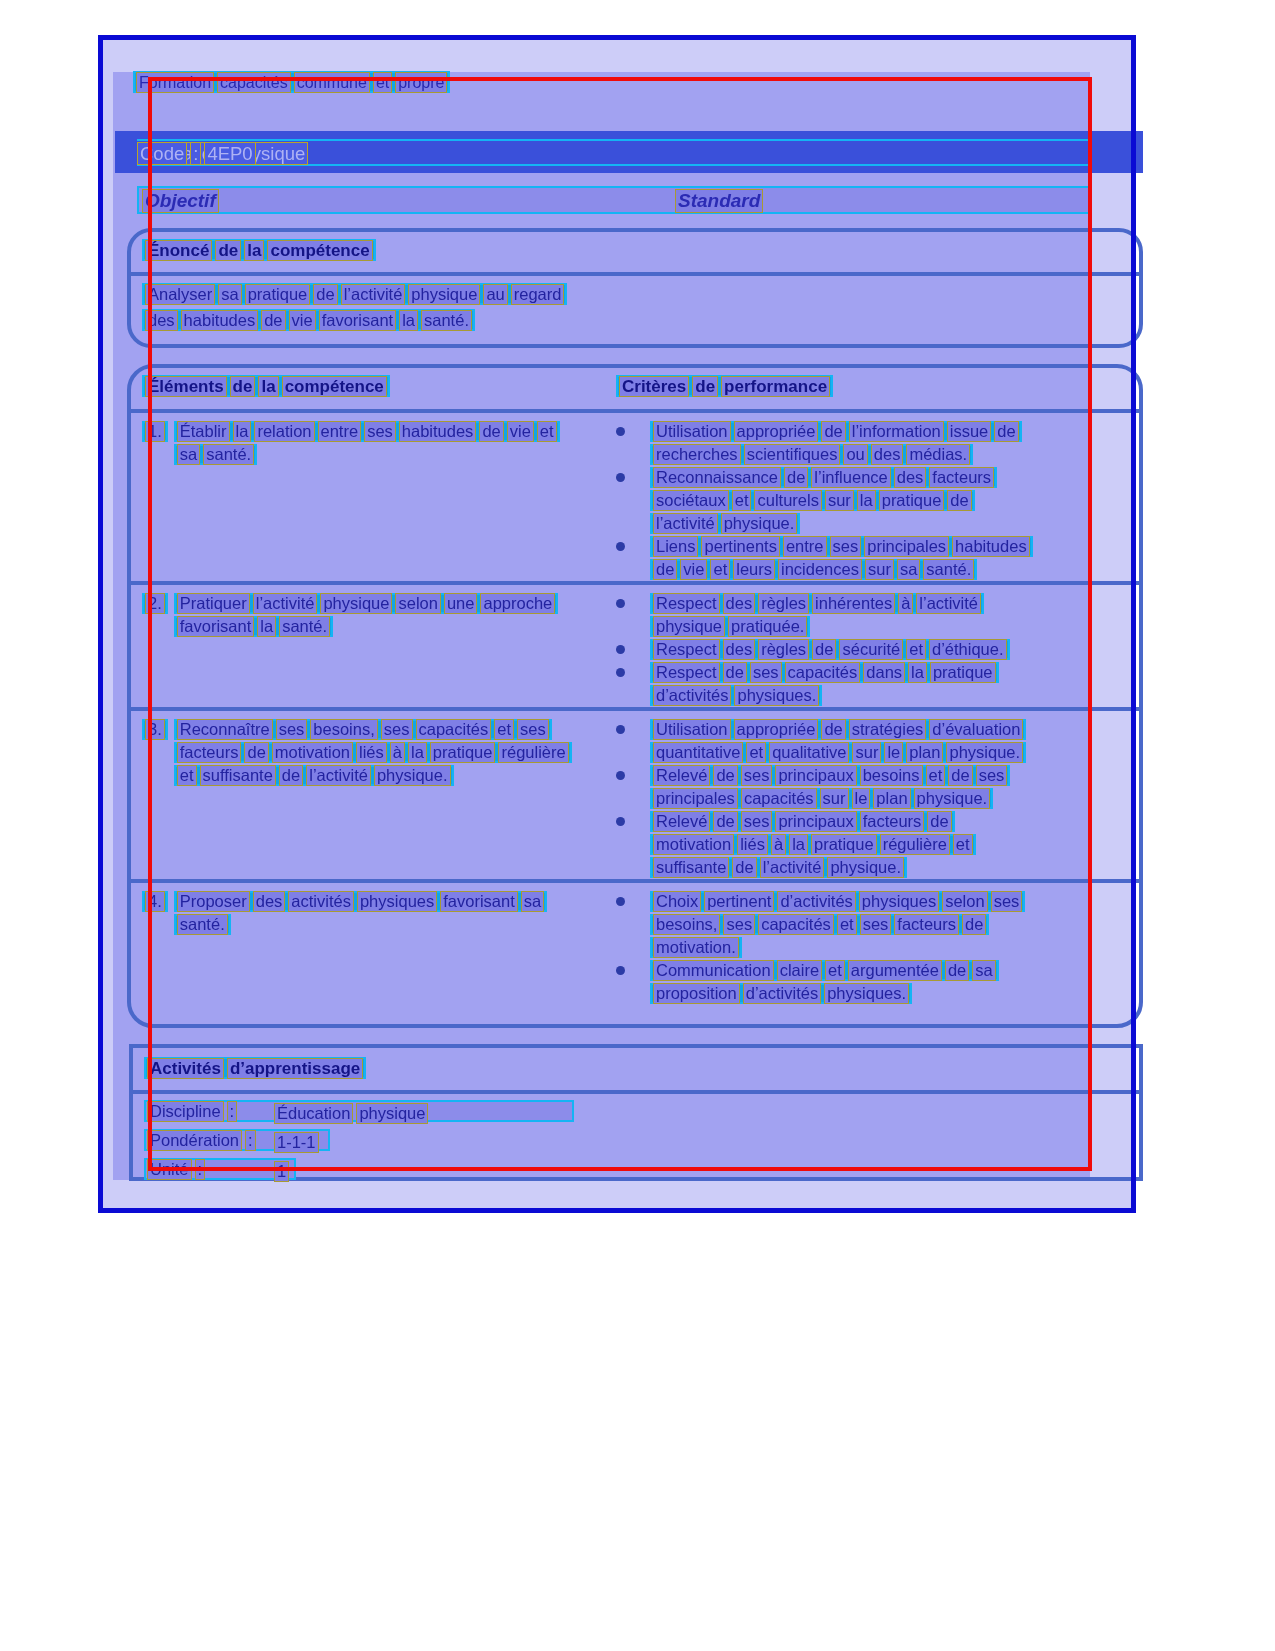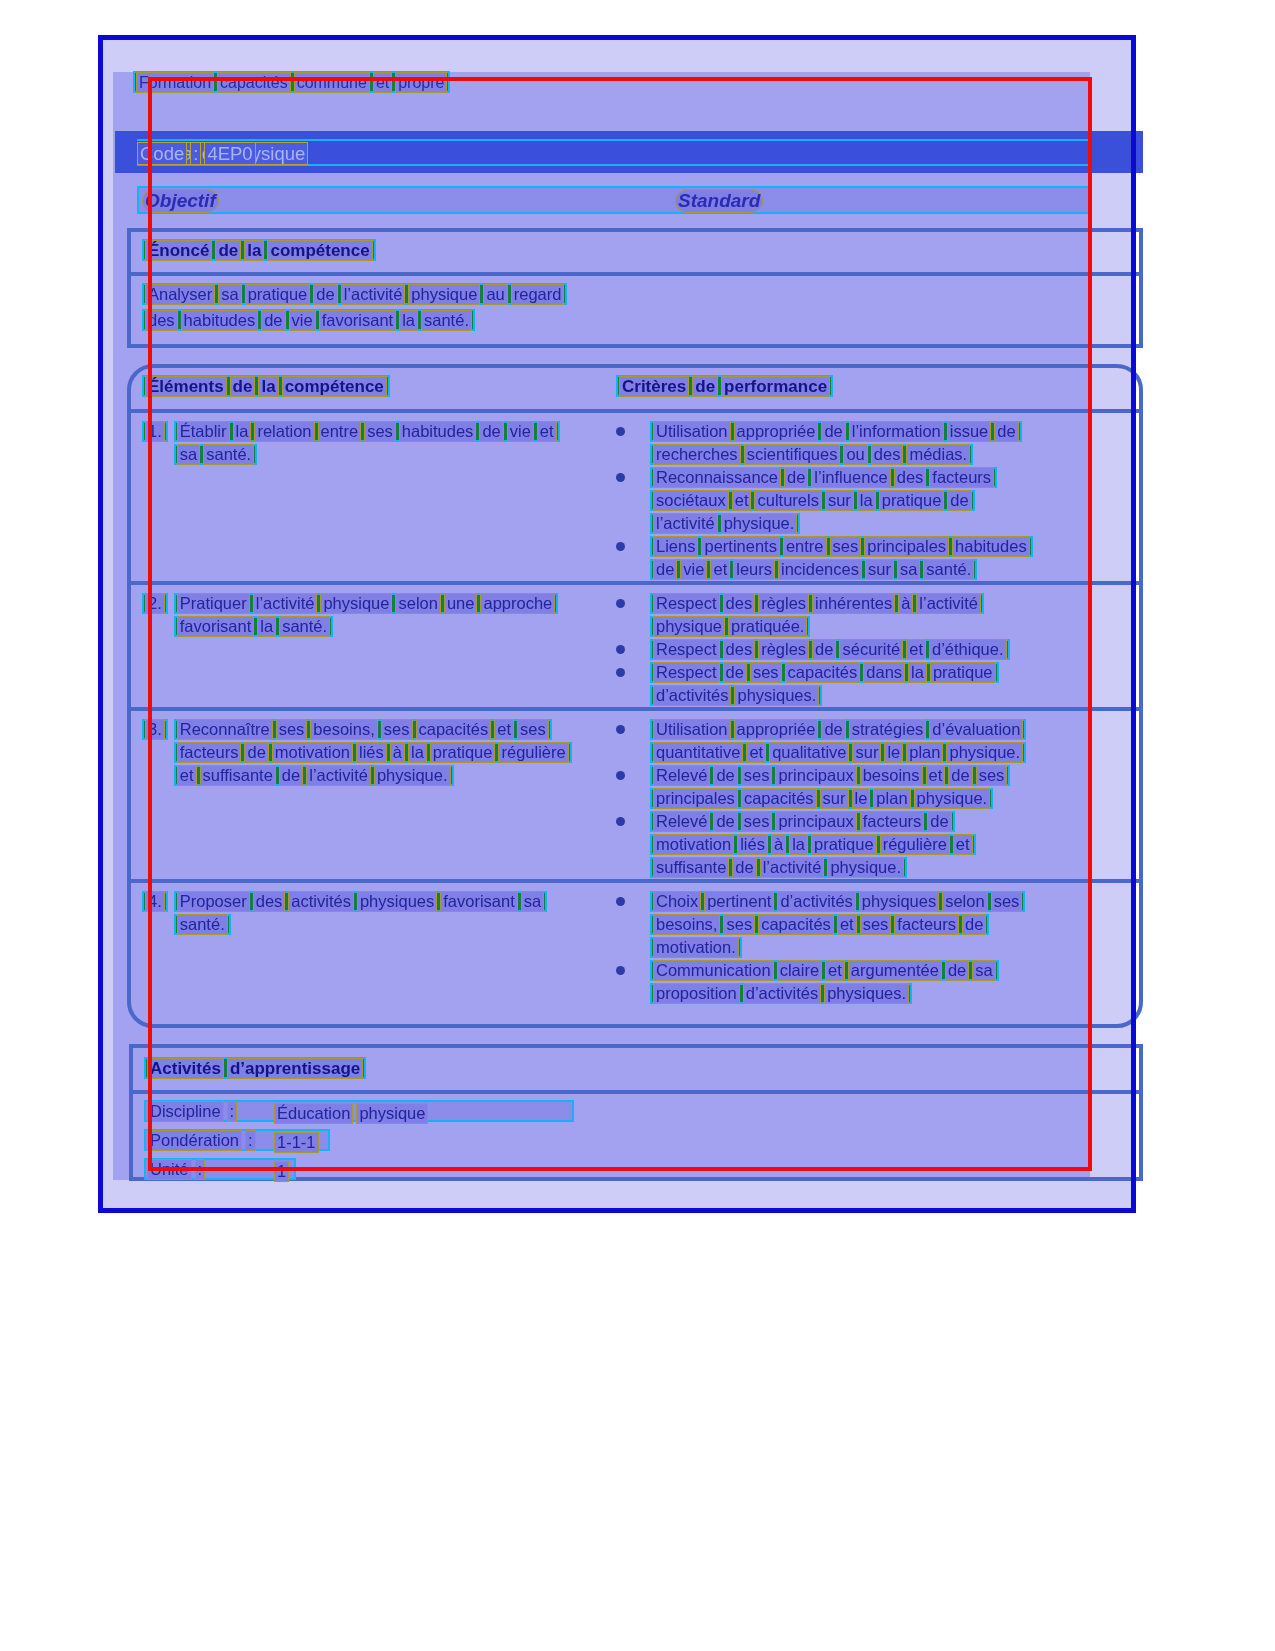--- a/index.html
+++ b/index.html
@@ -10,47 +10,47 @@
   .page{position:absolute;left:98px;top:35px;width:1038px;height:1178px;box-sizing:border-box;
         background:#cdcdf8;z-index:0;}
   .overlay{position:absolute;left:113px;top:72px;width:977px;height:1108px;background:#a2a2f1;z-index:1;}
   .page-border{position:absolute;left:98px;top:35px;width:1038px;height:1178px;box-sizing:border-box;
         border:5px solid #0a0ad4;z-index:8;pointer-events:none;}
   .red-box{position:absolute;left:148px;top:77px;width:944px;height:1094px;box-sizing:border-box;
         border:4px solid #f00a0a;z-index:10;pointer-events:none;}
 
   
   .tbl{position:absolute;box-sizing:border-box;border:4px solid #4a68ca;z-index:3;}
-  .t1{left:127px;top:228px;width:1016px;height:120px;}
+  .t1{left:127px;top:228px;width:1016px;height:120px;border-radius:24px;}
   .t2{left:127px;top:364px;width:1016px;height:664px;border-radius:26px;}
   .t3{left:129px;top:1044px;width:1014px;height:137px;}
   .hsep{position:absolute;left:0;right:0;height:4px;background:#4a68ca;}
 
   
   .headerbar{position:absolute;left:115px;top:131px;width:1028px;height:42px;background:#3a50da;z-index:2;}
   .barline{position:absolute;left:22px;top:8px;width:953px;height:27px;box-sizing:border-box;
            border-top:2px solid #14b4f4;border-bottom:2px solid #14b4f4;position:absolute;}
   .at-code{position:absolute;left:825px;top:1px;}
 
   
   .line{display:flex;gap:3px;align-items:center;width:fit-content;box-sizing:border-box;
-        height:22px;border:2px solid #14b4f4;background:#15803d;padding:0 1px;z-index:4;}
+        height:22px;border:2px solid #14b4f4;background:#0ea5e9;padding:0 1px;z-index:4;}
   .word{display:inline-block;box-sizing:border-box;border:1px solid #a89a33;background:#7f7fe6;
         color:#23239f;font-size:16.5px;line-height:17px;padding:1px 2px;white-space:pre;}
   .wgroup{display:inline-flex;gap:3px;}
 
   .head .word{font-weight:bold;color:#141486;font-size:17px;}
   .topline{position:absolute;left:133px;top:71px;z-index:4;}
   .topline .word{color:#2828b0;font-size:16px;}
 
   .objline{position:absolute;left:137px;top:186px;width:953px;height:28px;box-sizing:border-box;
            border:2px solid #14b4f4;background:#8c8cea;z-index:4;}
   .objline .wgroup{position:absolute;top:1px;left:3px;}
   .objline .at-standard{left:488px;padding-left:48px;}
-  .objline .word{font-weight:bold;font-style:italic;font-size:19px;color:#2b2bb4;line-height:20px;border-radius:12px;}
+  .objline .word{font-weight:bold;font-style:italic;font-size:19px;color:#2b2bb4;line-height:20px;}
 
   .barline .word{background:#4a5ce2;color:#aeb2f4;border-color:#b9a42a;font-size:18.5px;line-height:19px;}
   .barline .wgroup{position:absolute;top:1px;left:0;}
 
   
   .t-abs{position:absolute;z-index:4;}
   .body-lines .line{margin-bottom:4px;}
 
   
   #comp-rows{position:absolute;left:0;right:0;top:41px;bottom:0;}

